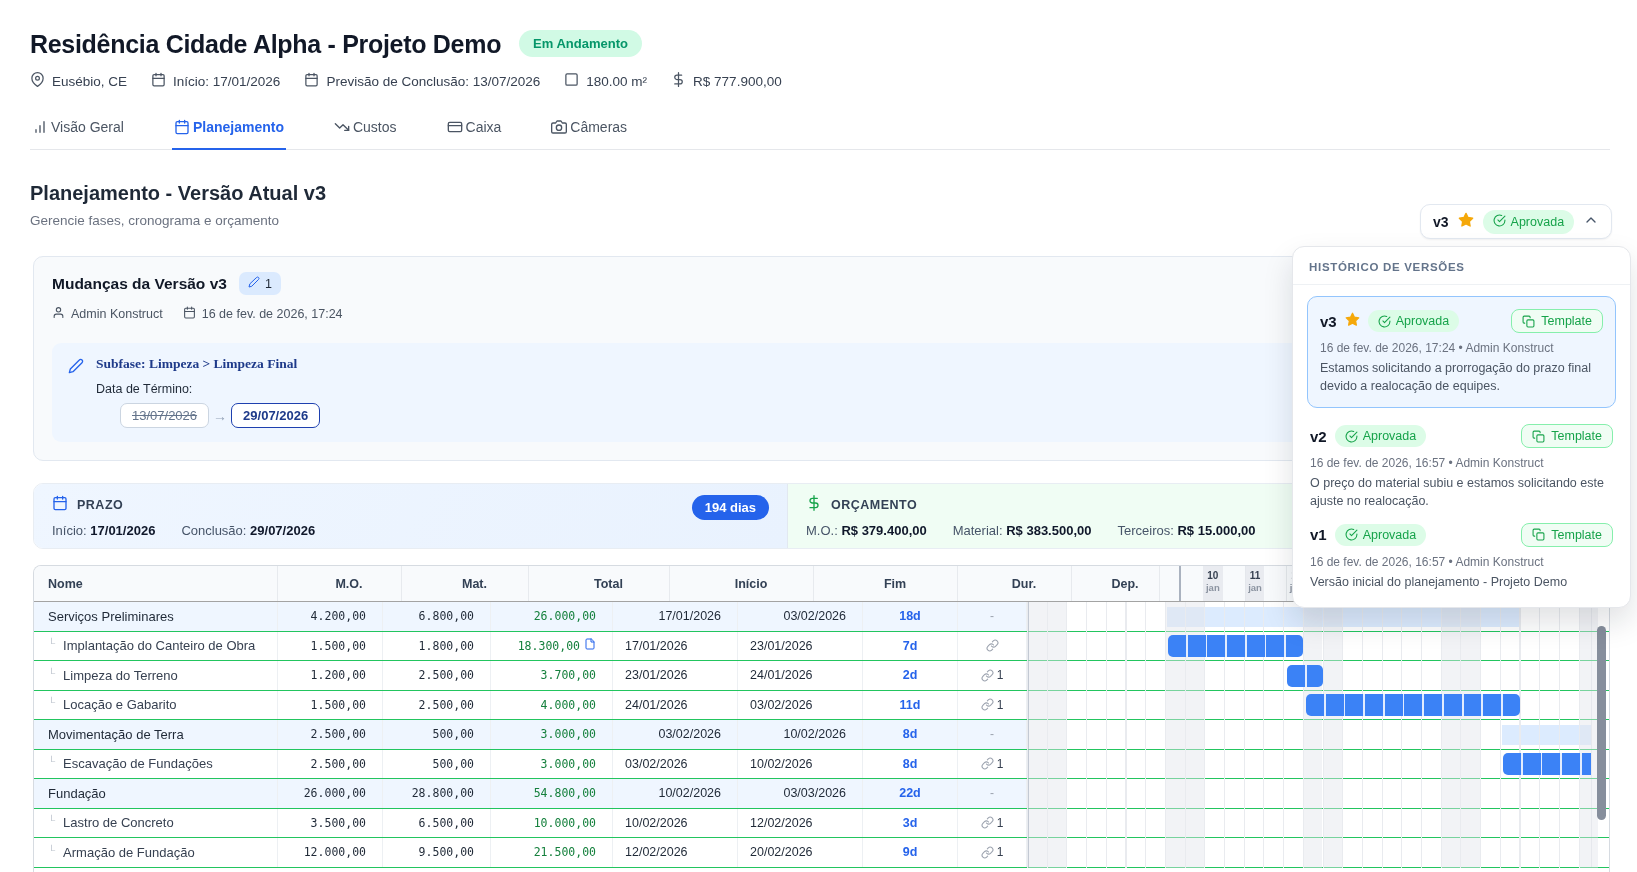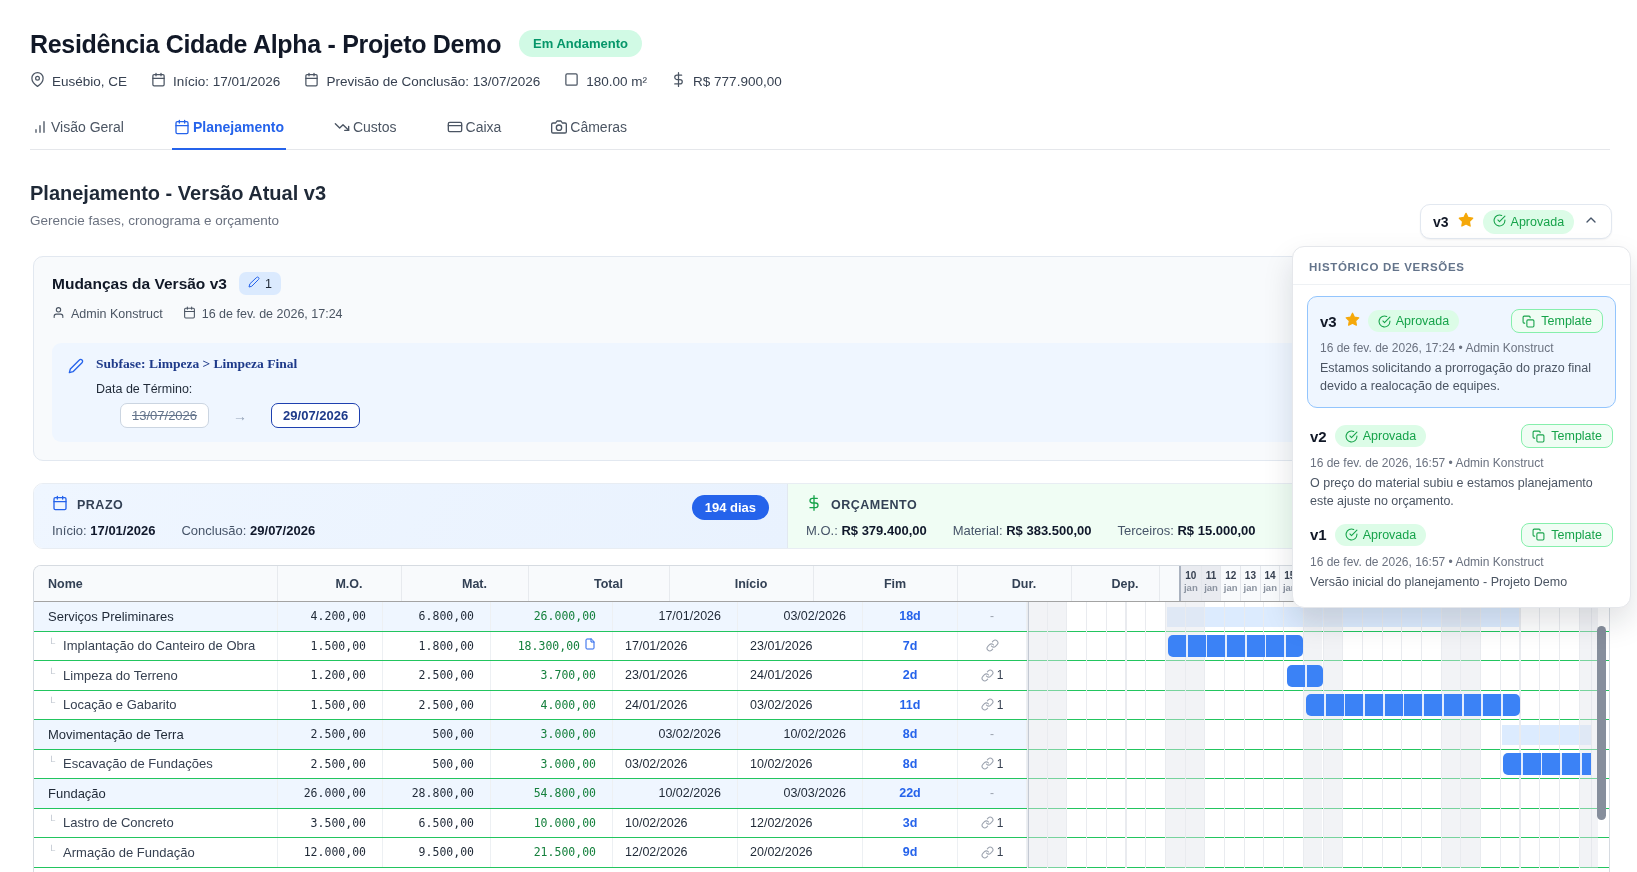--- a/index.html
+++ b/index.html
@@ -48,21 +48,21 @@
   .edit-badge { display:inline-flex; align-items:center; gap:5px; background:#dbeafe; color:#2563eb;
     font-size:12.5px; font-weight:600; padding:4px 9px; border-radius:7px; }
   .edit-badge .cnt { color:#1f2937; font-weight:500; }
   .changes-meta { display:flex; align-items:center; gap:20px; margin-top:11px; font-size:12.5px; color:#4b5563; }
   .changes-meta .meta-item { gap:6px; }
   .change-box { margin-top:21px; background:#eff6ff; border-radius:9px; padding:13px 16px 14px 16px;
     display:flex; gap:12px; }
   .change-box .pencil { color:#2563eb; margin-top:2px; }
   .change-title { font-size:13.5px; font-weight:700; color:#1e3a8a;font-family:Liberation Serif, serif; }
   .change-field { margin-top:10px; font-size:12.5px; color:#1f2937; font-weight:500; }
-  .change-dates { margin-top:7px; display:flex; align-items:center; gap:24px;padding-left:24px; }
+  .change-dates { margin-top:7px; display:flex; align-items:center; gap:4px;padding-left:24px; }
   .date-chip { background:#fff; border:1px solid #cbd5e1; border-radius:7px; padding:4px 11px;
     font-size:13px; color:#64748b; text-decoration:line-through; }
   .date-chip.new { border:1.5px solid #1e40af; color:#1e3a8a; font-weight:600; text-decoration:none; }
   .arrow { color:#94a3b8; font-size:14px; }
 
   
   .summary-row { margin:22px 27px 0 33px; display:flex; height:66px; border-radius:10px; overflow:hidden;
     border:1px solid #e8edf3; }
   .sum-prazo { width:754px; background:linear-gradient(120deg,#eff6ff,#e9f2fe); padding:11px 18px;
     position:relative; border-right:1px solid #e2e8f0; }
@@ -80,21 +80,21 @@
   .table-wrap { margin:16px 27px 0 33px; height:316px; border:1px solid #d6dbe1; border-bottom:none;
     border-radius:8px 8px 0 0; position:relative; overflow:hidden; background:#fff; }
   .grid-row { display:grid; grid-template-columns:244px 105px 108px 122px 125px 125px 95px 69px 564px 18px; }
   .thead { height:36px; background:#f8fafc; border-bottom:1px solid #a3a3a3;gap:19px; }
   .thead > div { display:flex; align-items:center; justify-content:center; font-size:12.5px;
     font-weight:600; color:#334155; border-right:1px solid #e7eaee; }
   .thead > div:first-child { justify-content:flex-start; padding-left:14px; }
   .thead .h-gantt { padding:0; justify-content:flex-start; border-right:none; overflow:hidden;
     border-left:2px solid #aab2bf; }
   .thead .h-gutter { border-right:none; background:#f8fafc; }
-  .day-col { width:19.7px; flex:none; text-align:center; padding-top:3px; border-left:1px solid #e4e7ec; height:36px; }
+  .day-col { width:19.7px; flex:none; text-align:center; padding-top:3px; border-left:1px solid #e4e7ec; height:36px;margin-left:22px; }
   .day-col:first-child { border-left:none; }
   .day-col .d { font-size:10px; font-weight:700; color:#374151; line-height:1.3; }
   .day-col .m { font-size:9.5px; color:#8b93a0; line-height:1.2; }
   .day-col.wknd { background:#e9ebf0; }
 
   .tbody { position:relative; }
   .trow { height:29.5px; border-bottom:1px solid #22c55e; cursor:pointer; }
   .trow > div { display:flex; align-items:center; border-right:1px solid #edf0f3; height:100%;
     background:#fff; position:relative; }
   .trow.phase > div { background:#eff6ff; }
@@ -703,21 +703,21 @@
           </span>
        <button class="tmpl-btn">
             <svg width="13" height="13" viewBox="0 0 24 24" fill="none" stroke="currentColor" stroke-width="2" stroke-linecap="round" stroke-linejoin="round">
               <rect x="9" y="9" width="13" height="13" rx="2"></rect>
               <path d="M5 15H4a2 2 0 0 1-2-2V4a2 2 0 0 1 2-2h9a2 2 0 0 1 2 2v1"></path>
             </svg>
             <span>Template</span>
           </button>
      </div>
      <div class="he-meta">16 de fev. de 2026, 16:57 • Admin Konstruct</div>
-     <div class="he-desc">O preço do material subiu e estamos planejamento este ajuste no orçamento.</div>
+     <div class="he-desc">O preço do material subiu e estamos solicitando este ajuste no realocação.</div>
       </div>
       <div class="hist-entry">
         <div class="he-top">
        <span class="he-version">v1</span>
           <span class="badge-approved">
             <svg width="13" height="13" viewBox="0 0 24 24" fill="none" stroke="currentColor" stroke-width="2" stroke-linecap="round" stroke-linejoin="round">
               <path d="M22 11.08V12a10 10 0 1 1-5.93-9.14"></path>
               <path d="M22 4 12 14.01l-3-3"></path>
             </svg>
             <span>Aprovada</span>

